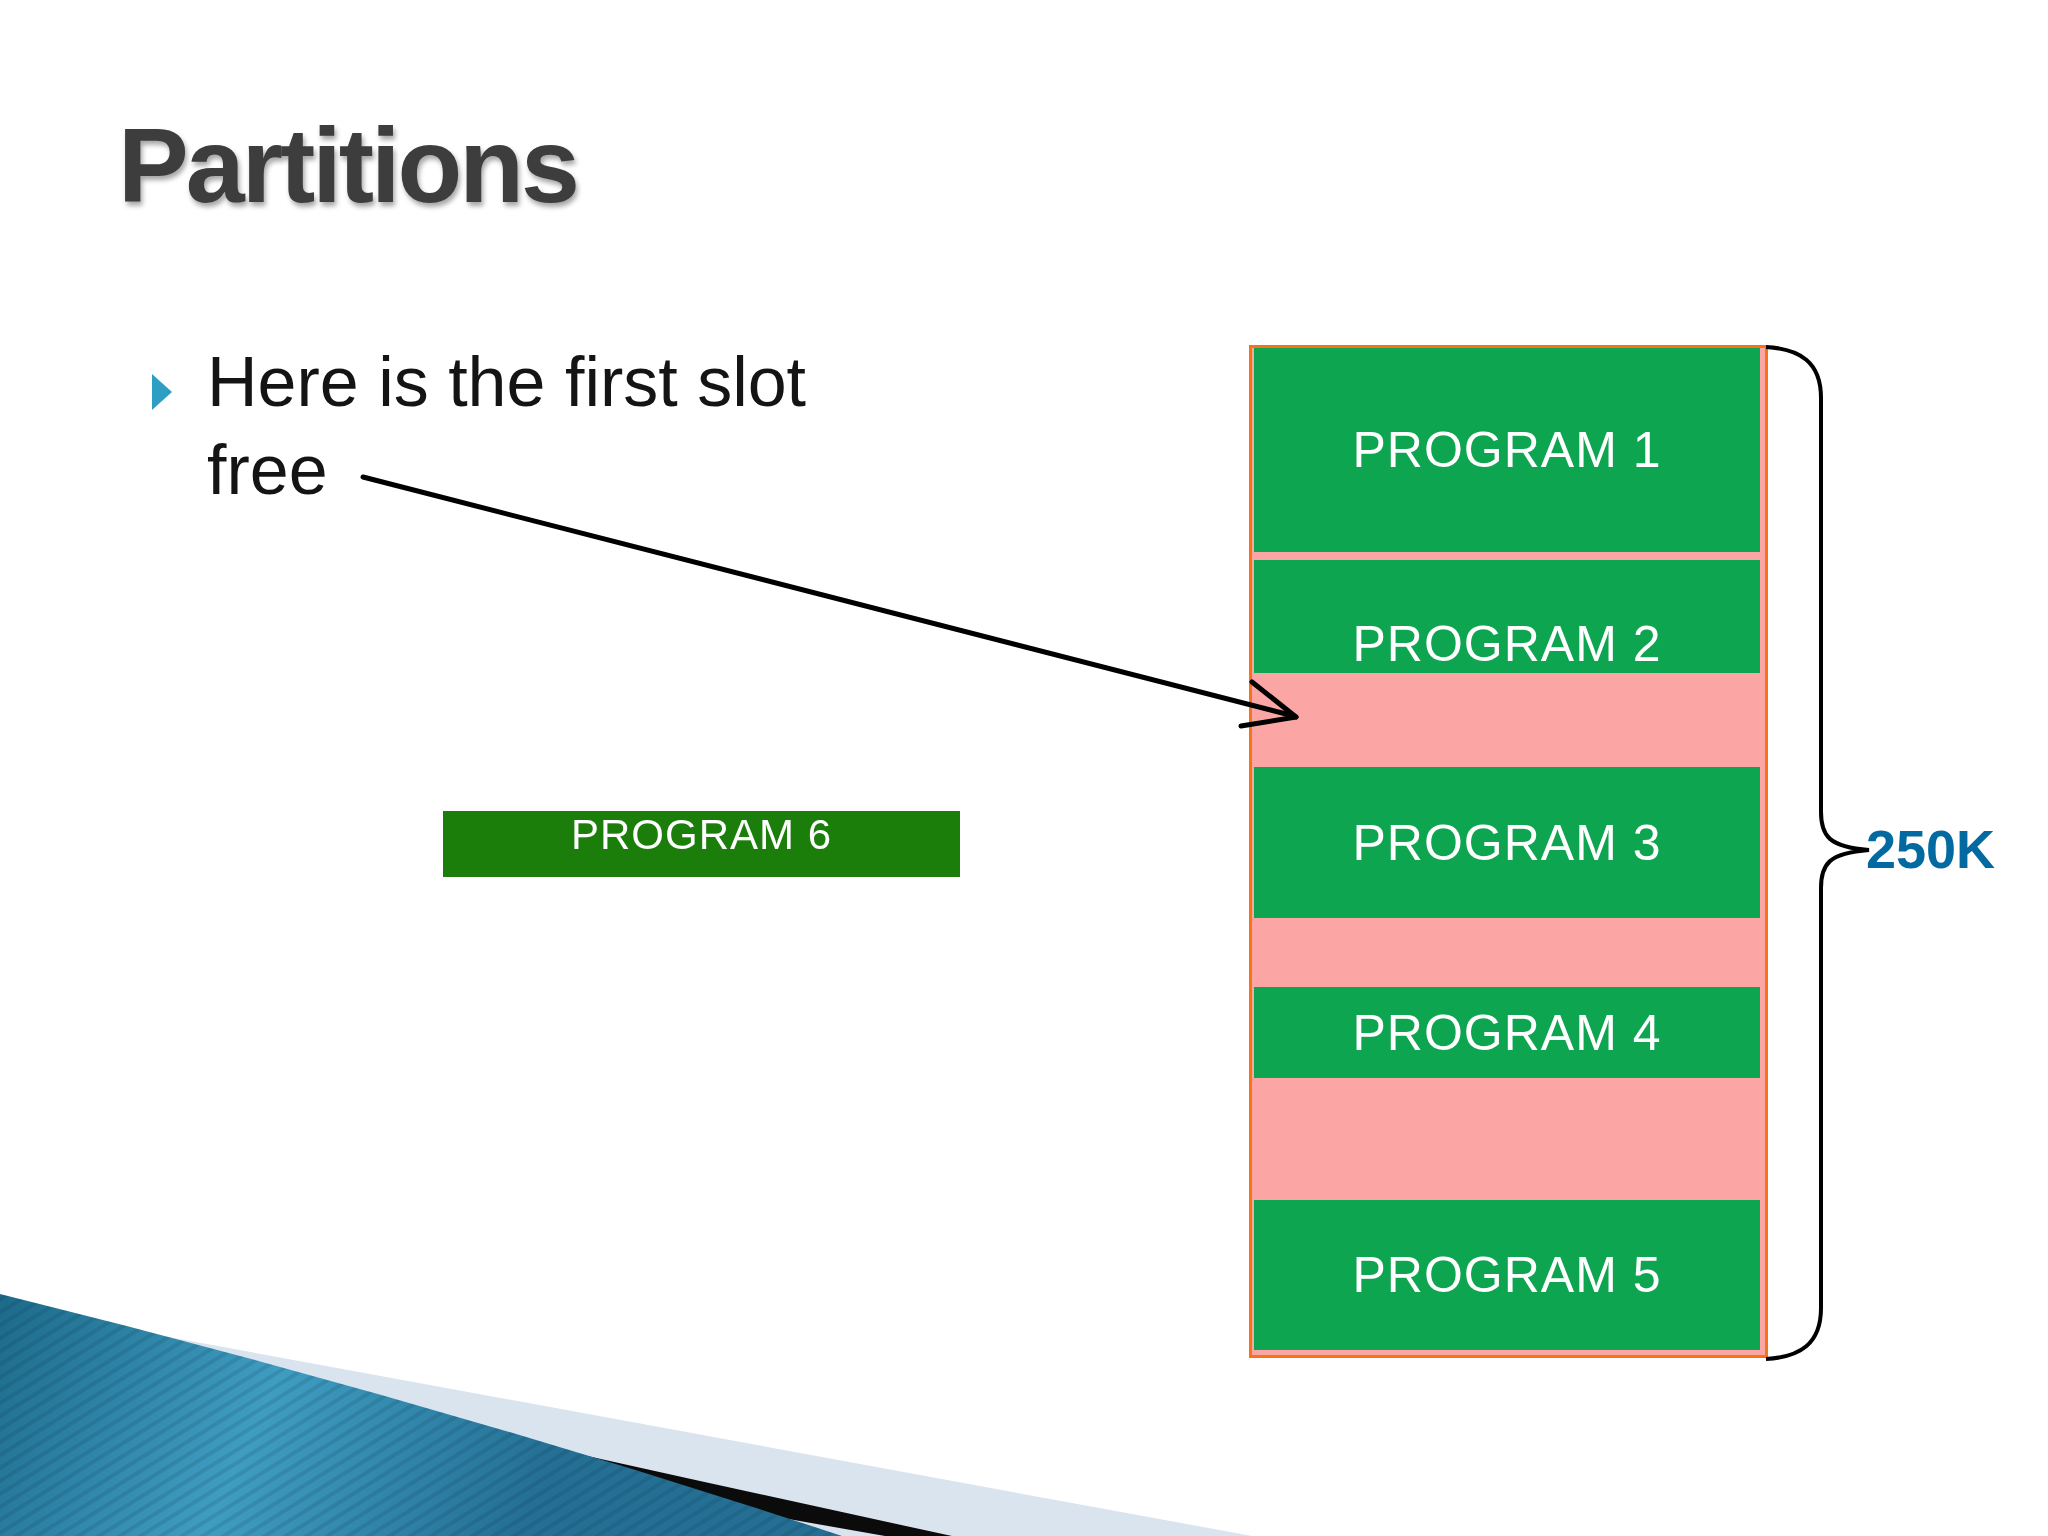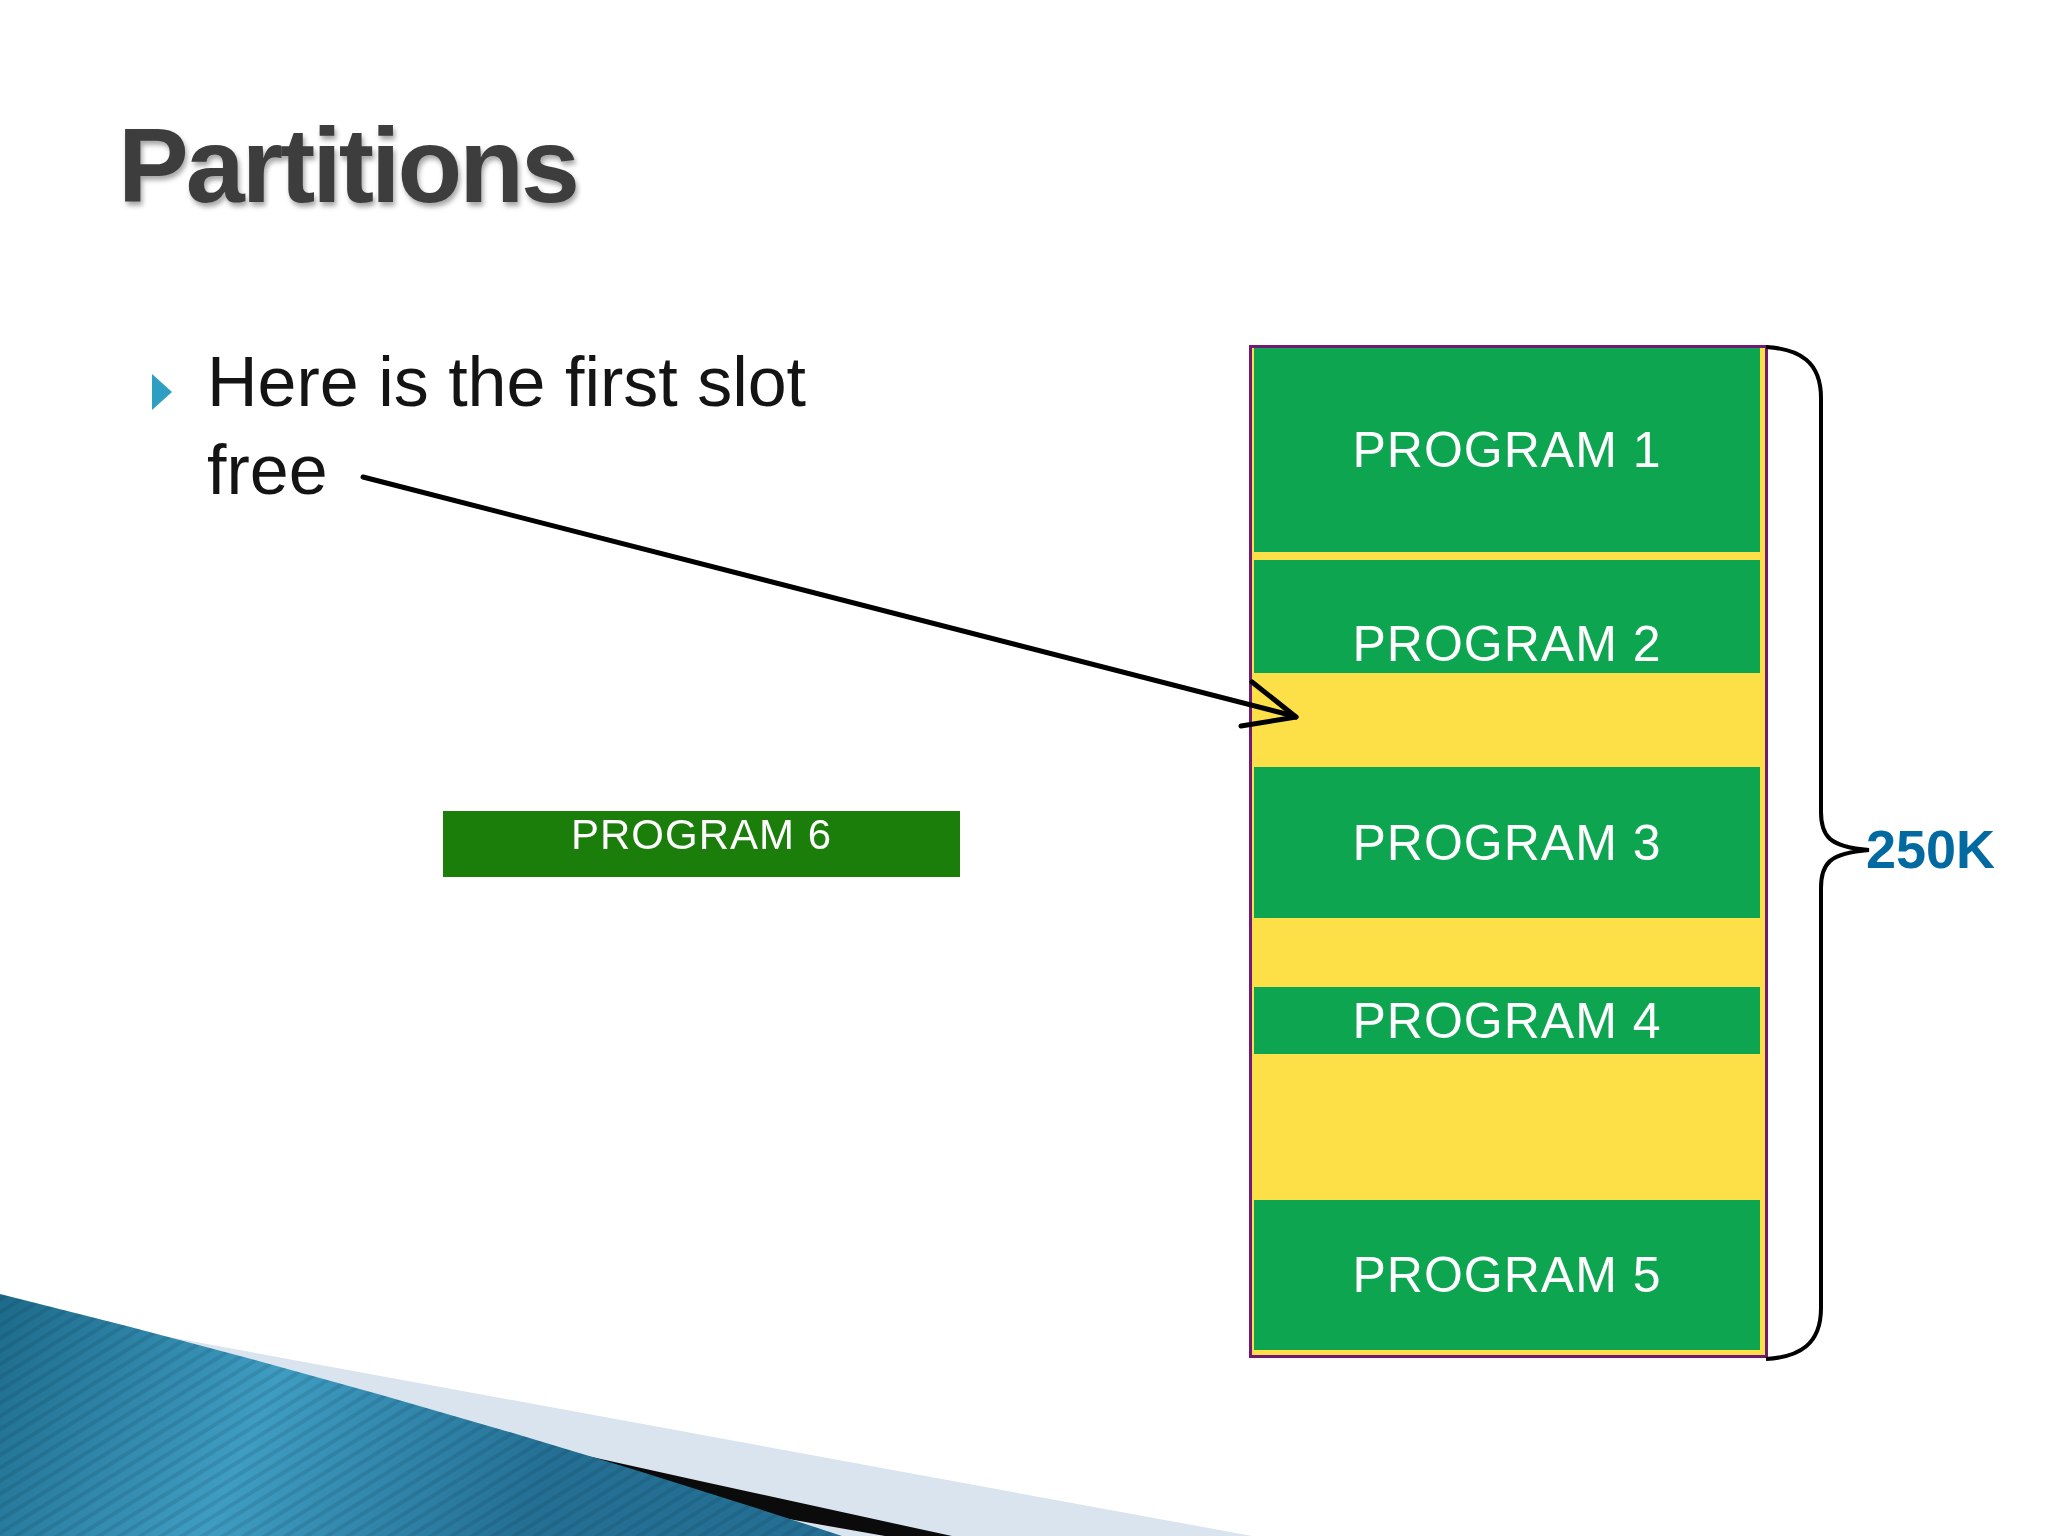--- a/index.html
+++ b/index.html
@@ -37,22 +37,22 @@
   }
   .program6{
     position:absolute;left:443px;top:811px;width:517px;height:66px;
     background:var(--program6_green,#1b7d0a);
     display:flex;align-items:flex-start;justify-content:center;
     color:#ffffff;font-size:42px;letter-spacing:1px;
   }
   .stack{
     position:absolute;left:1249px;top:345px;
     width:513px;height:1007px;
-    border:3px solid #701a75;
-    background:#fde047;
+    border:3px solid #f97316;
+    background:#fca5a5;
   }
   .part{
     position:absolute;left:2px;right:5px;
     display:flex;align-items:center;justify-content:center;
     color:#ffffff;font-size:50px;letter-spacing:1px;
     background:var(--partition_green,#0ea551);
   }
   .part.free{background:transparent;}
   .brace-label{
     position:absolute;left:1866px;top:818px;
@@ -92,21 +92,21 @@
       </div>
       <div class="part free" style="top: 324px; height: 95px;">
         <span></span>
       </div>
       <div class="part" style="top: 419px; height: 151px;">
         <span>PROGRAM 3</span>
       </div>
       <div class="part free" style="top: 570px; height: 69px;">
         <span></span>
       </div>
-      <div class="part" style="top: 639px; height: 67px;">
+      <div class="part" style="top: 639px; height: 91px;">
         <span>PROGRAM 4</span>
       </div>
       <div class="part free" style="top: 714px; height: 138px;">
         <span></span>
       </div>
       <div class="part" style="top: 852px; height: 150px;">
         <span>PROGRAM 5</span>
       </div>
     </div>
 

